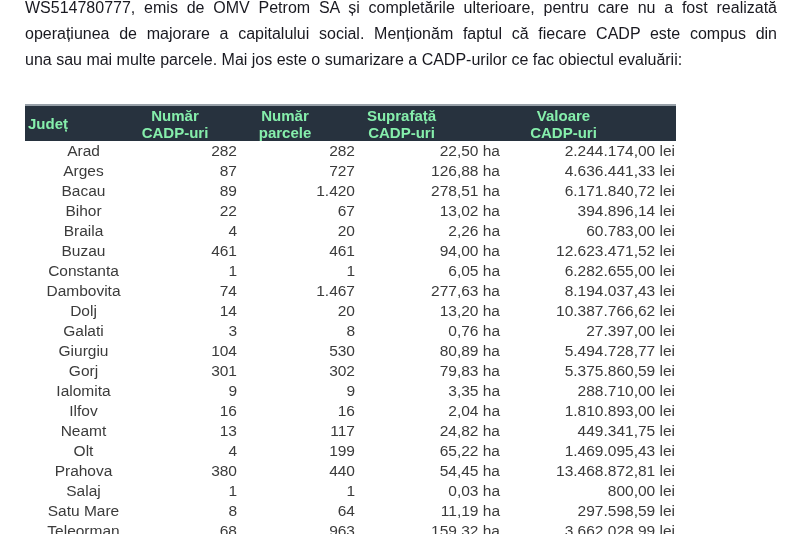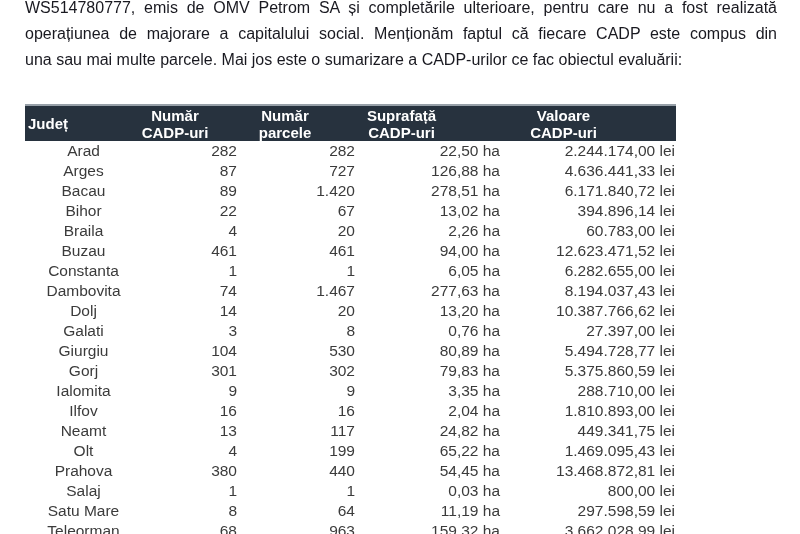--- a/index.html
+++ b/index.html
@@ -39,21 +39,21 @@
     border-collapse: collapse;
     table-layout: fixed;
   }
   col.c1 { width: 115px; }
   col.c2 { width: 100px; }
   col.c3 { width: 118px; }
   col.c4 { width: 145px; }
   col.c5 { width: 173px; }
   thead th {
     background: #27323e;
-    color: #ffffff;
+    color: #86efac;
     font-weight: bold;
     font-size: 15px;
     line-height: 17px;
     height: 36px;
     padding: 0;
     vertical-align: middle;
     text-align: center;
     border-top: 2px solid #97a0a8;
   }
   thead th span { display: block; }

